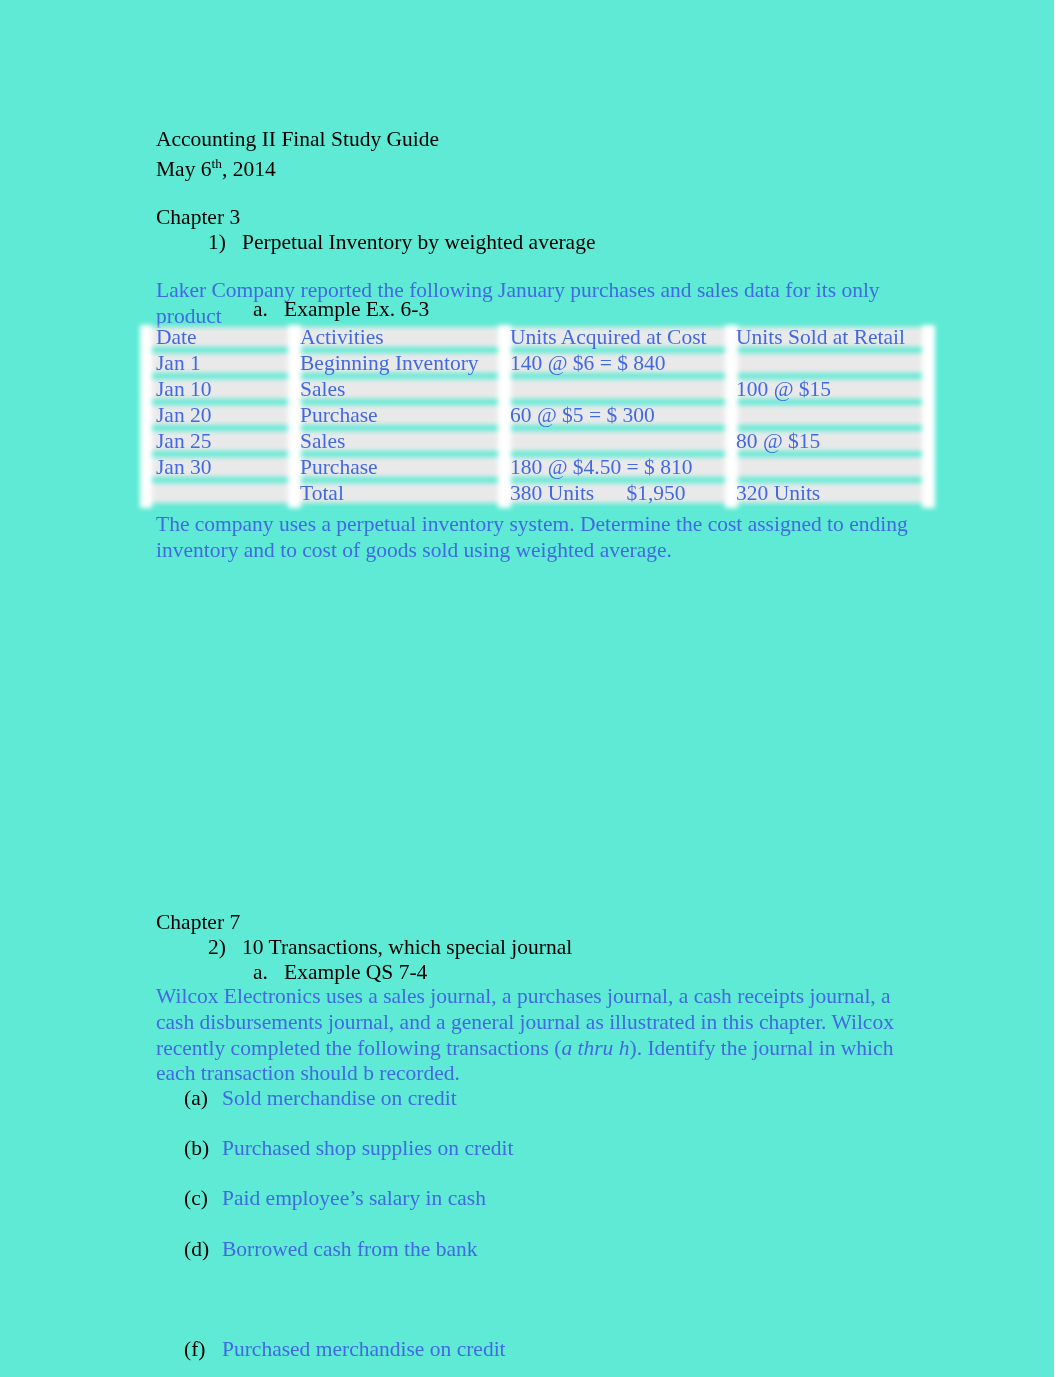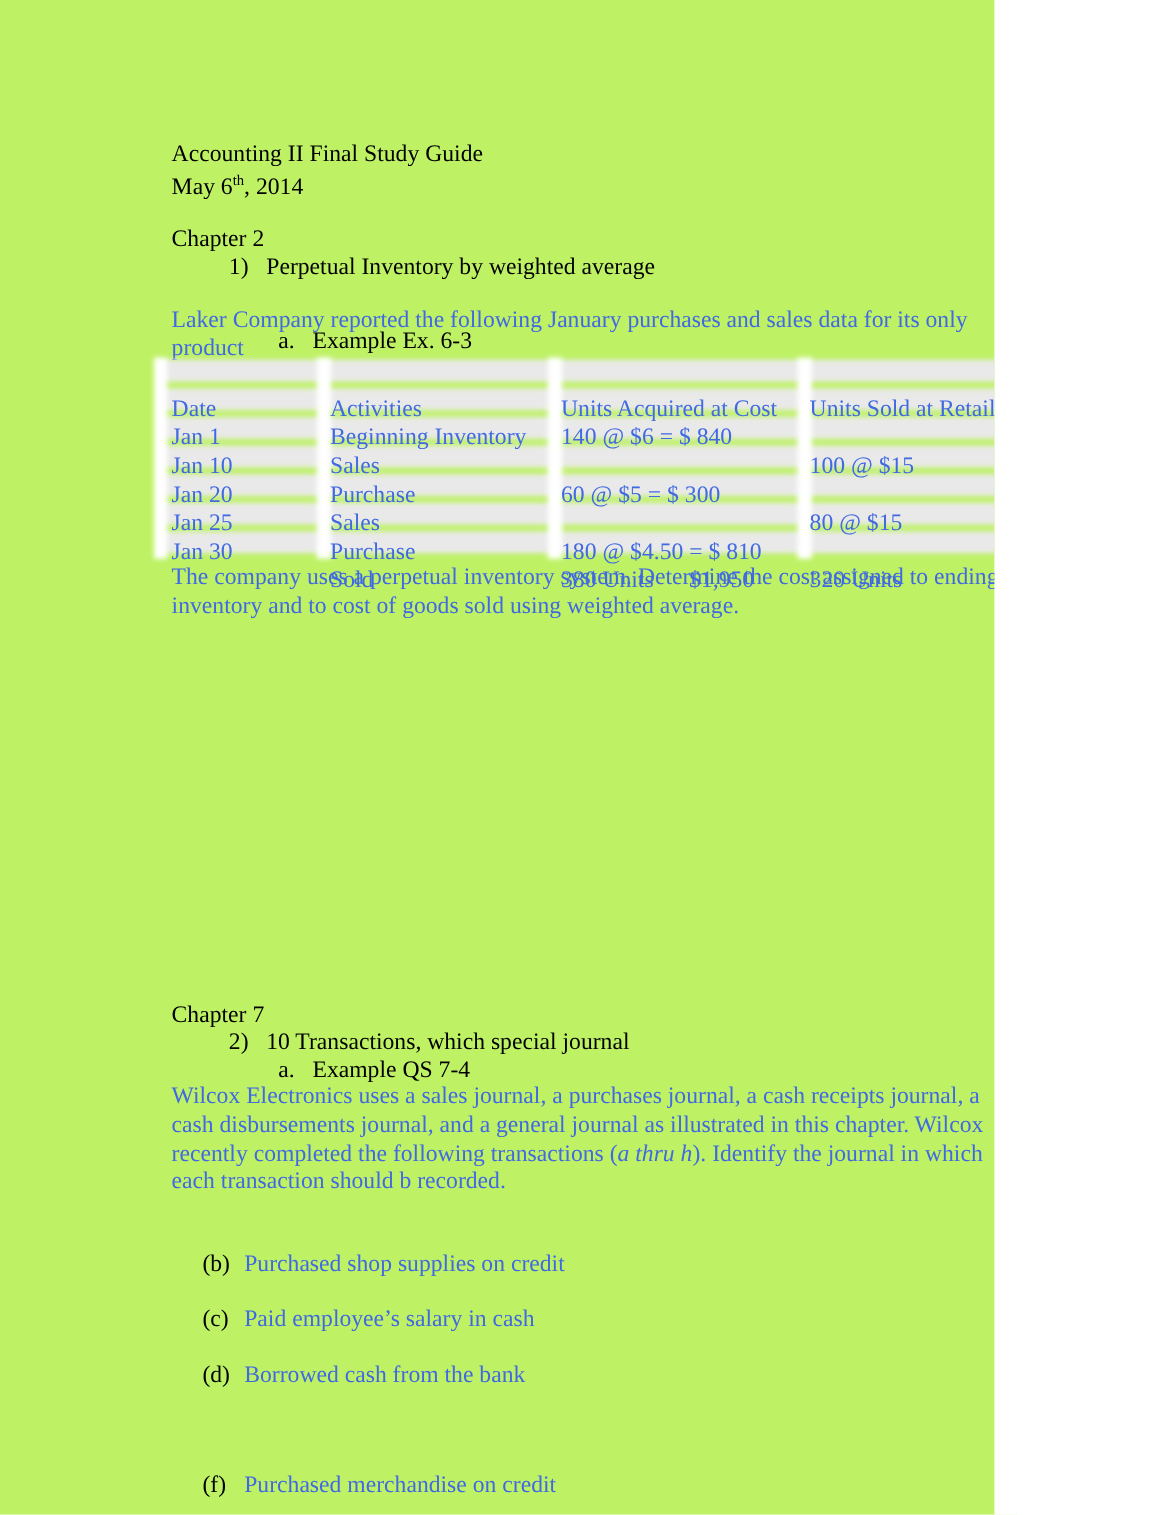--- a/index.html
+++ b/index.html
@@ -2,23 +2,23 @@
 <html><head>
 <meta charset="utf-8">
 <style>
   html, body {
     margin: 0;
     padding: 0;
     background: #ffffff;
   }
   .page {
     position: relative;
-    width: 904px;
+    width: 1054px;
     height: 1377px;
-    background: #bef264;
+    background: #5eead4;
     font-family: "Liberation Serif", "DejaVu Serif", serif;
     overflow: hidden;
   }
 
   
   .blk {
     position: absolute;
     font-size: 21.5px;
     line-height: 26px;
     color: #000000;
@@ -105,21 +105,20 @@
   .inv-row.r2 { top: 52px; }
   .inv-row.r3 { top: 78px; }
   .inv-row.r4 { top: 104px; }
   .inv-row.r5 { top: 130px; }
   .inv-row.r6 { top: 156px; }
 
   .cell {
     position: absolute;
     white-space: pre;
     line-height: 24px;
-    margin-top: 34px;
   }
   .c-date { left: 16px; }
   .c-act  { left: 160px; }
   .c-acq  { left: 370px; }
   .c-sold { left: 596px; }
 
   #ex63-outro { left: 156px; top: 512px; width: 755px; }
 
   
   #chapter7-head { left: 156px; top: 909px; }
@@ -152,21 +151,21 @@
   #tx-f { left: 184px; top: 1336px; }
 </style>
 </head>
 <body>
 
 <div class="page">
 
   <div class="blk" id="doc-title">Accounting II Final Study Guide</div>
   <div class="blk" id="doc-date"><span>May 6</span><sup class="ord">th</sup><span>, 2014</span></div>
 
-  <div class="blk" id="chapter6-head">Chapter 2</div>
+  <div class="blk" id="chapter6-head">Chapter 3</div>
   <div class="blk" id="ch6-item1">1)   Perpetual Inventory by weighted average</div>
   <div class="blk" id="ch6-item1a">a.   Example Ex. 6-3</div>
 
   <div class="para" id="ex63-intro">Laker Company reported the following January purchases and sales data for its only product</div>
 
   <div class="inv-table-wrap">
 
     <div class="inv-bands">
       <div class="band r0"></div>
       <div class="band r1"></div>
@@ -221,34 +220,35 @@
 
       <div class="inv-row r5">
         <span class="cell c-date">Jan 30</span>
         <span class="cell c-act">Purchase</span>
         <span class="cell c-acq">180 @ $4.50 = $ 810</span>
         <span class="cell c-sold"></span>
       </div>
 
       <div class="inv-row r6">
         <span class="cell c-date"></span>
-        <span class="cell c-act">Sold</span>
+        <span class="cell c-act">Total</span>
         <span class="cell c-acq">380 Units      $1,950</span>
         <span class="cell c-sold">320 Units</span>
       </div>
 
     </div>
   </div>
 
   <div class="para" id="ex63-outro">The company uses a perpetual inventory system. Determine the cost assigned to ending inventory and to cost of goods sold using weighted average.</div>
 
   <div class="blk" id="chapter7-head">Chapter 7</div>
   <div class="blk" id="ch7-item2">2)   10 Transactions, which special journal</div>
   <div class="blk" id="ch7-item2a">a.   Example QS 7-4</div>
 
   <div class="para" id="qs74-intro"><span>Wilcox Electronics uses a sales journal, a purchases journal, a cash receipts journal, a cash disbursements journal, and a general journal as illustrated in this chapter. Wilcox recently completed the following transactions (</span><em>a thru h</em><span>). Identify the journal in which each transaction should b recorded.</span></div>
 
+  <div class="tx-item" id="tx-a"><span class="marker">(a)</span><span class="txt">Sold merchandise on credit</span></div>
   <div class="tx-item" id="tx-b"><span class="marker">(b)</span><span class="txt">Purchased shop supplies on credit</span></div>
   <div class="tx-item" id="tx-c"><span class="marker">(c)</span><span class="txt">Paid employee’s salary in cash</span></div>
   <div class="tx-item" id="tx-d"><span class="marker">(d)</span><span class="txt">Borrowed cash from the bank</span></div>
   <div class="tx-item" id="tx-f"><span class="marker">(f)</span><span class="txt">Purchased merchandise on credit</span></div>
 
 </div>
 
 </body></html>

